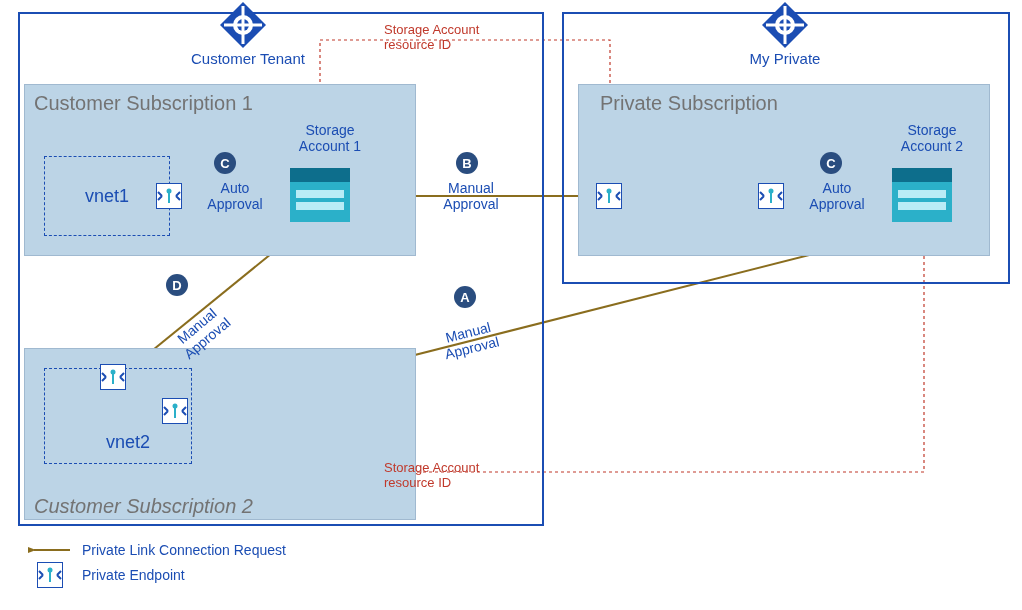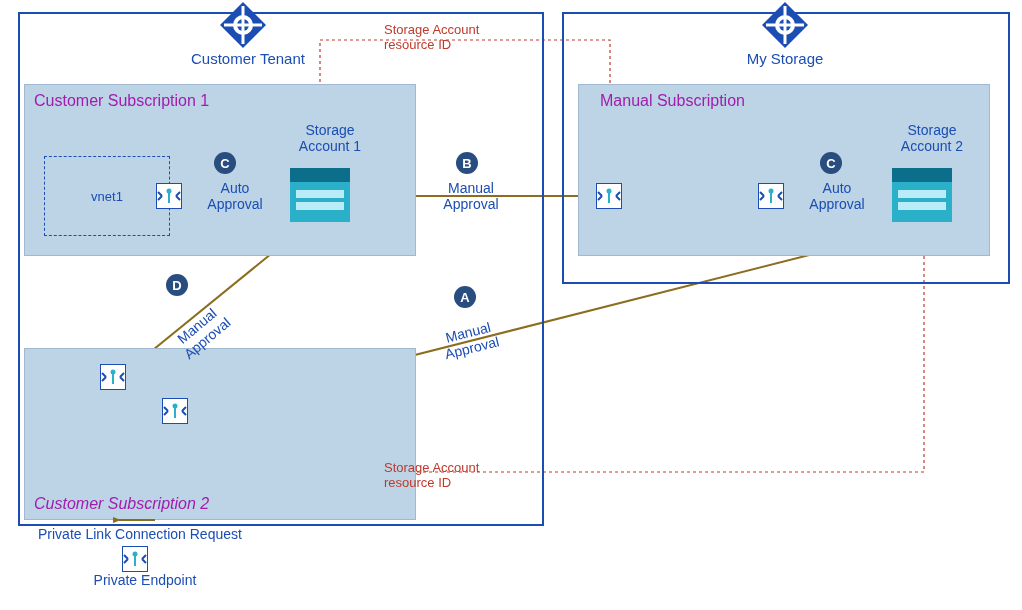--- a/index.html
+++ b/index.html
@@ -1,31 +1,31 @@
 <!DOCTYPE html>
 <html><head>
 <meta charset="utf-8">
 <style>
   html,body{margin:0;padding:0;font-family:"Segoe UI",Arial,sans-serif;font-size:14px;color:#1b3d73;}
   .canvas{position:relative;width:1022px;height:610px;background:#fff;}
   .tenant-box{position:absolute;border:2px solid #1b4db3;}
   .tenant-icon{position:absolute;width:50px;height:50px;}
   .tenant-label{position:absolute;text-align:center;color:#1b4db3;font-size:15px;}
   .sub-box{position:absolute;background:#bcd4e6;border:1px solid #a0b9d0;}
-  .sub-label{position:absolute;color:#a21caf;font-size:16px;text-align:right;}
+  .sub-label{position:absolute;color:#737373;font-size:20px;text-align:right;}
   .vnet-box{position:absolute;border:1.5px dashed #1b4db3;background:transparent;display:flex;align-items:center;justify-content:center;}
-  .vnet-label{color:#1b4db3;font-size:13px;text-align:center;}
+  .vnet-label{color:#1b4db3;font-size:18px;text-align:center;}
   .pe{position:absolute;width:26px;height:26px;}
   .storage{position:absolute;width:60px;height:54px;}
   .storage-label{position:absolute;text-align:center;font-size:14px;color:#1b4db3;}
   .badge{position:absolute;width:22px;height:22px;border-radius:50%;background:#2a4d7f;color:#fff;display:flex;align-items:center;justify-content:center;font-size:13px;font-weight:bold;}
   .approval{position:absolute;text-align:center;font-size:14px;color:#1b4db3;}
   .resid{position:absolute;font-size:13px;color:#c0392b;text-align:left;}
   .legend{position:absolute;left:28px;bottom:18px;font-size:14px;color:#1b4db3;}
-  .legend-row{display:flex;align-items:center;margin:4px 0;flex-direction:column;}
+  .legend-row{display:flex;align-items:center;margin:4px 0;}
   .legend-sample{width:44px;display:flex;justify-content:center;}
   svg.arrow-layer{position:absolute;left:0;top:0;width:1022px;height:610px;pointer-events:none;}
 </style>
 </head>
 <body>
 
 <div class="canvas">
 
   <svg class="arrow-layer">
     <defs>
@@ -67,21 +67,21 @@
   <div class="tenant-box" style="left:562px;top:12px;width:444px;height:268px;"></div>
   <div class="tenant-icon" style="left:760px;top:0px;">
     <svg width="50" height="50" viewBox="0 0 50 50">
       <polygon points="25,2 48,25 25,48 2,25" fill="#1b4db3"></polygon>
       <circle cx="25" cy="25" r="10" fill="#fff"></circle>
       <circle cx="25" cy="25" r="6" fill="#1b4db3"></circle>
       <line x1="25" y1="6" x2="25" y2="44" stroke="#fff" stroke-width="3"></line>
       <line x1="6" y1="25" x2="44" y2="25" stroke="#fff" stroke-width="3"></line>
     </svg>
   </div>
-  <div class="tenant-label" style="left:740px;top:50px;width:90px;">My Storage</div>
+  <div class="tenant-label" style="left:740px;top:50px;width:90px;">My Private</div>
 
   <div class="sub-box" style="left:24px;top:84px;width:390px;height:170px;"></div>
   <div class="sub-label" style="left:34px;top:92px;">Customer Subscription 1</div>
 
   <div class="vnet-box" style="left:44px;top:156px;width:124px;height:78px;">
     <div class="vnet-label">vnet1</div>
   </div>
 
   <div class="pe" style="left:156px;top:183px;">
     <svg width="26" height="26" viewBox="0 0 26 26">
@@ -99,39 +99,42 @@
       <rect x="0" y="0" width="60" height="14" fill="#0d6e8c"></rect>
       <rect x="0" y="14" width="60" height="40" fill="#2bb0c9"></rect>
       <rect x="6" y="22" width="48" height="8" fill="#b9ecf6"></rect>
       <rect x="6" y="34" width="48" height="8" fill="#b9ecf6"></rect>
     </svg>
   </div>
 
   <div class="sub-box" style="left:24px;top:348px;width:390px;height:170px;"></div>
   <div class="sub-label" style="left:34px;top:495px;font-style:italic;">Customer Subscription 2</div>
 
+  <div class="vnet-box" style="left:44px;top:368px;width:148px;height:96px;align-items:flex-end;padding-bottom:10px;box-sizing:border-box;">
+    <div class="vnet-label" style="margin-left:20px;">vnet2</div>
+  </div>
   <div class="pe" style="left:100px;top:364px;">
     <svg width="26" height="26" viewBox="0 0 26 26">
         <rect x="0.5" y="0.5" width="25" height="25" fill="#fff" stroke="#1b4db3"></rect>
         <path d="M6 13 L2 17 M6 13 L2 9 M20 13 L24 17 M20 13 L24 9" stroke="#1b4db3" stroke-width="2" fill="none"></path>
         <circle cx="13" cy="8" r="2.5" fill="#2bb0c9"></circle>
         <line x1="13" y1="10" x2="13" y2="20" stroke="#2bb0c9" stroke-width="2"></line>
       </svg>
   </div>
   <div class="pe" style="left:162px;top:398px;">
     <svg width="26" height="26" viewBox="0 0 26 26">
         <rect x="0.5" y="0.5" width="25" height="25" fill="#fff" stroke="#1b4db3"></rect>
         <path d="M6 13 L2 17 M6 13 L2 9 M20 13 L24 17 M20 13 L24 9" stroke="#1b4db3" stroke-width="2" fill="none"></path>
         <circle cx="13" cy="8" r="2.5" fill="#2bb0c9"></circle>
         <line x1="13" y1="10" x2="13" y2="20" stroke="#2bb0c9" stroke-width="2"></line>
       </svg>
   </div>
 
   <div class="sub-box" style="left:578px;top:84px;width:410px;height:170px;"></div>
-  <div class="sub-label" style="left:600px;top:92px;">Manual Subscription</div>
+  <div class="sub-label" style="left:600px;top:92px;">Private Subscription</div>
 
   <div class="pe" style="left:596px;top:183px;">
     <svg width="26" height="26" viewBox="0 0 26 26">
         <rect x="0.5" y="0.5" width="25" height="25" fill="#fff" stroke="#1b4db3"></rect>
         <path d="M6 13 L2 17 M6 13 L2 9 M20 13 L24 17 M20 13 L24 9" stroke="#1b4db3" stroke-width="2" fill="none"></path>
         <circle cx="13" cy="8" r="2.5" fill="#2bb0c9"></circle>
         <line x1="13" y1="10" x2="13" y2="20" stroke="#2bb0c9" stroke-width="2"></line>
       </svg>
   </div>
   <div class="pe" style="left:758px;top:183px;">
@@ -195,17 +198,17 @@
     </div>
     <div class="legend-row">
       <span class="legend-sample">
         <svg width="26" height="26" viewBox="0 0 26 26">
             <rect x="0.5" y="0.5" width="25" height="25" fill="#fff" stroke="#1b4db3"></rect>
             <path d="M6 13 L2 17 M6 13 L2 9 M20 13 L24 17 M20 13 L24 9" stroke="#1b4db3" stroke-width="2" fill="none"></path>
             <circle cx="13" cy="8" r="2.5" fill="#2bb0c9"></circle>
             <line x1="13" y1="10" x2="13" y2="20" stroke="#2bb0c9" stroke-width="2"></line>
           </svg>
       </span>
-      <span style="margin-left:20px;text-align:center;">Private Endpoint</span>
+      <span style="margin-left:10px;text-align:center;">Private Endpoint</span>
     </div>
   </div>
 
 </div>
 
 </body></html>

